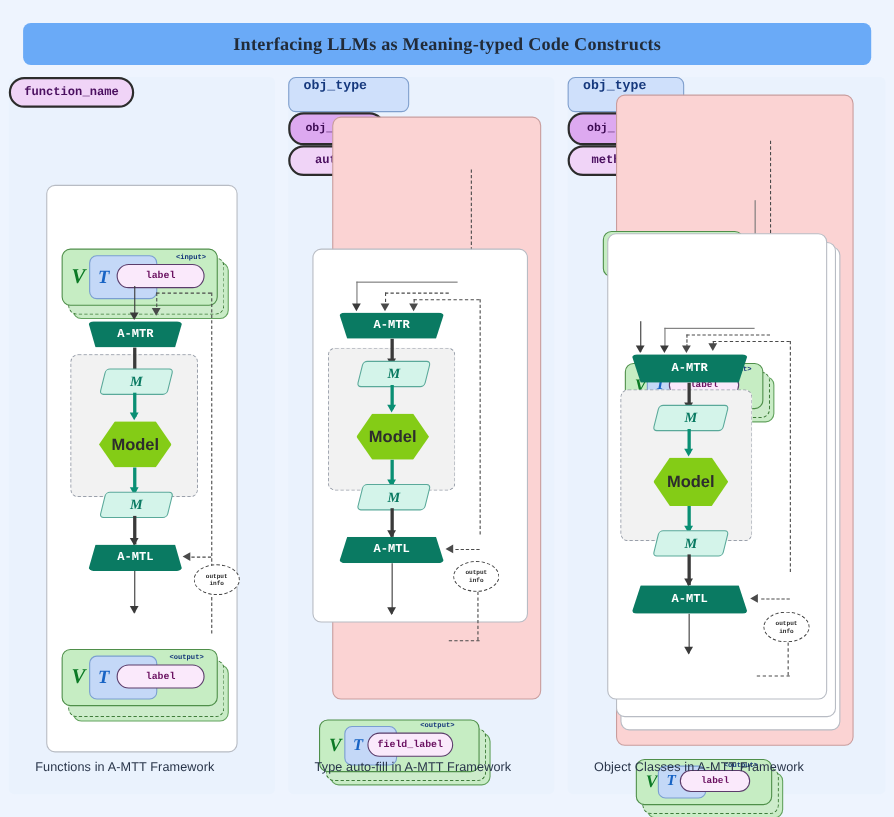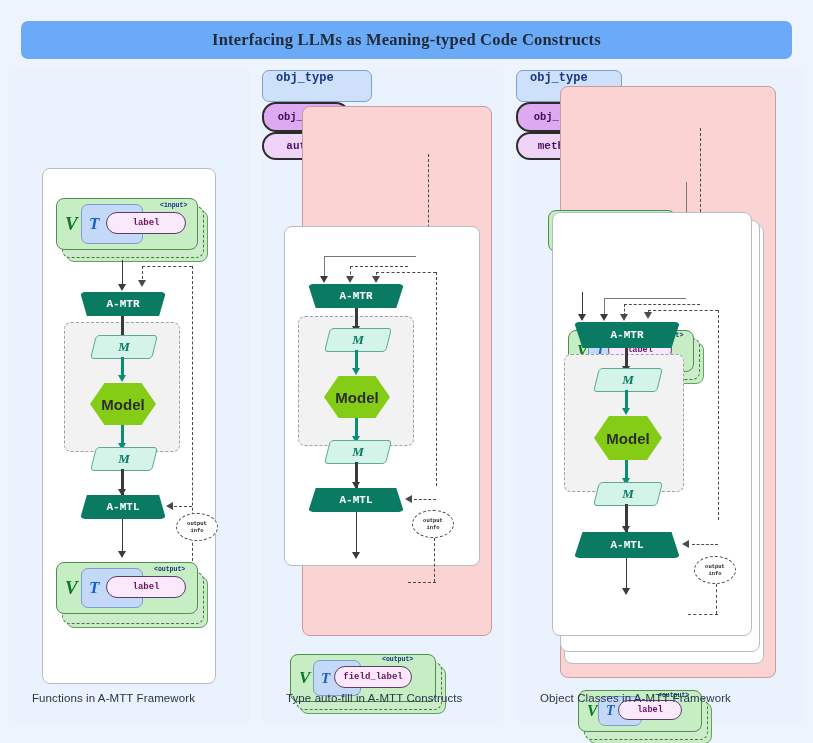--- a/index.html
+++ b/index.html
@@ -184,20 +184,21 @@
 <div class="page">
 
   <div class="banner">
     <div class="banner-text">Interfacing LLMs as Meaning-typed Code Constructs</div>
   </div>
 
   <div class="col" id="col1">
 
     <div class="box white-box" style="left:34px;top:98px;width:174px;height:516px;"></div>
 
+    <div class="name-pill" style="left:58px;top:88px;width:110px;height:24px;">function_name</div>
 
     <div class="vt-stack">
       <div class="vt-shadow" style="left:58px;top:140px;width:142px;height:52px;"></div>
       <div class="vt-dash" style="left:54px;top:136px;width:142px;height:52px;"></div>
       <div class="vt-main" style="left:48px;top:128px;width:142px;height:52px;">
         <div class="vt-v" style="font-size:19px;">V</div>
       </div>
       <div class="t-box" style="left:73px;top:134px;width:62px;height:40px;">
         <div class="vt-t" style="font-size:17px;">T</div>
       </div>
@@ -356,21 +357,21 @@
       <div class="vt-main" style="left:28px;top:494px;width:146px;height:48px;">
         <div class="vt-v" style="font-size:17px;">V</div>
       </div>
       <div class="t-box" style="left:51px;top:500px;width:48px;height:36px;">
         <div class="vt-t" style="font-size:15px;">T</div>
       </div>
       <div class="lbl-pill" style="left:72px;top:506px;width:78px;height:22px;font-size:9px;">field_label</div>
       <div class="io-tag" style="left:120px;top:496px;">&lt;output&gt;</div>
     </div>
 
-    <div class="caption">Type auto-fill in A-MTT Constructs</div>
+    <div class="caption">Type auto-fill in A-MTT Framework</div>
   </div>
 
   <div class="col" id="col3">
 
     <div class="box pink-box" style="left:44px;top:16px;width:216px;height:592px;"></div>
 
     <div class="objtype" style="left:62px;top:30px;width:104px;height:30px;font-size:12px;">
       <span>obj_type</span>
     </div>
     <div class="objlabel" style="left:140px;top:32px;width:88px;height:26px;font-size:10.5px;">obj_label</div>

